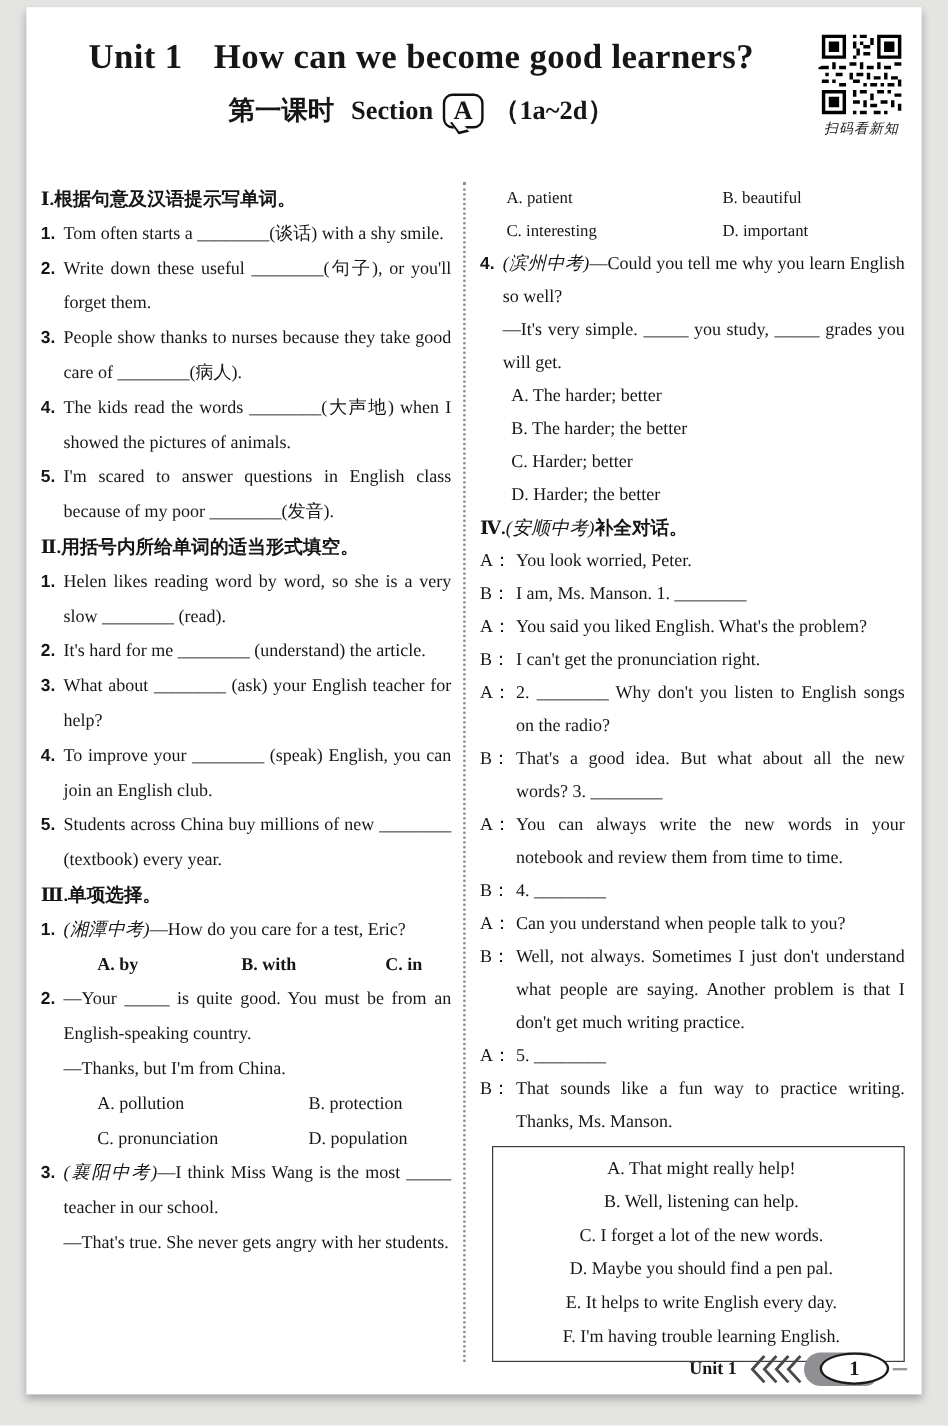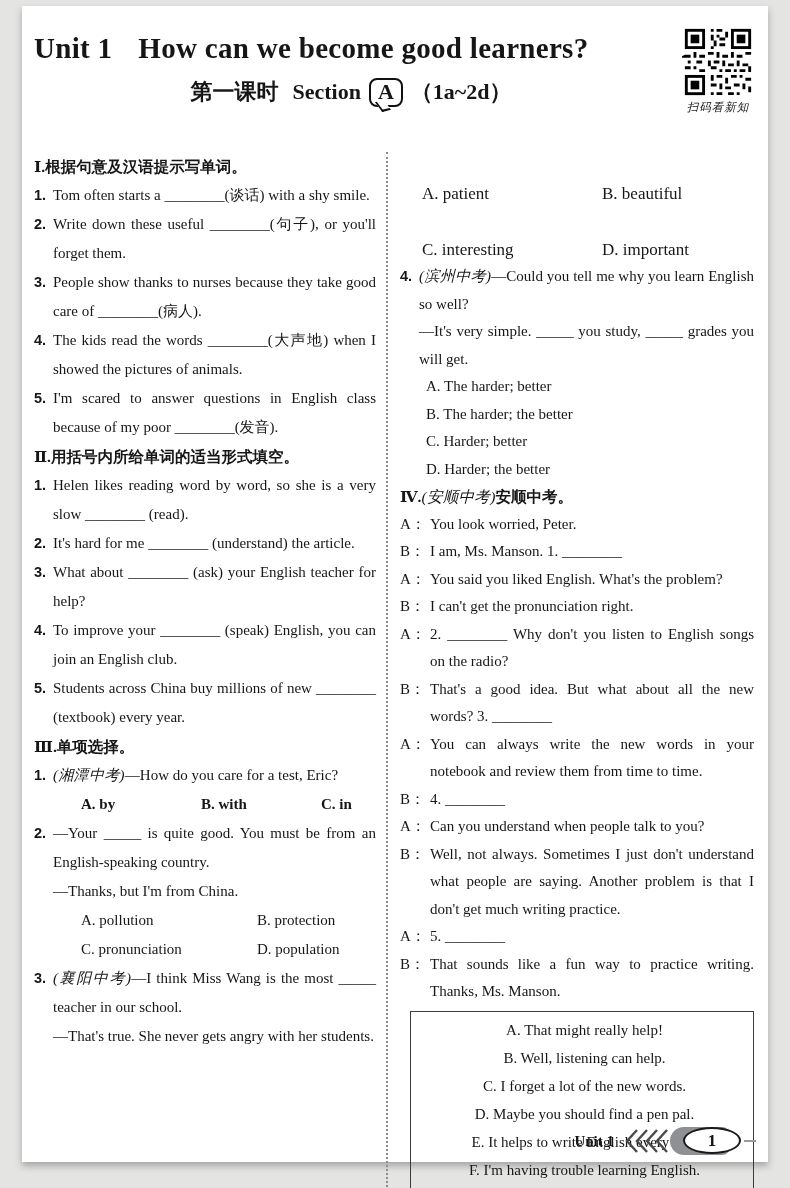--- a/index.html
+++ b/index.html
@@ -11,21 +11,21 @@
     -webkit-font-smoothing:antialiased;
   }
   .page{
     position:absolute;left:22px;top:6px;width:746px;height:1156px;
     background:#ffffff;box-shadow:0 4px 7px rgba(0,0,0,.28);
     box-sizing:border-box;padding:20px 0 0 0;
   }
   
   .hdr{position:relative;height:112px;margin:0 12px 0 12px;}
   .title-line{
-    font-weight:bold;font-size:29px;letter-spacing:.3px;
+    text-align:center;font-weight:bold;font-size:29px;letter-spacing:.3px;
     padding-right:88px;margin-top:6px;white-space:nowrap;
   }
   .tgap{display:inline-block;width:26px;}
   .subtitle{
     text-align:center;font-weight:bold;font-size:22px;margin-top:12px;
     padding-right:88px;white-space:nowrap;
   }
   .sgap{display:inline-block;width:14px;}
   .abadge{
     display:inline-block;position:relative;border:2px solid #111;border-radius:8px;
@@ -44,21 +44,21 @@
   .col-r{flex:1;box-sizing:border-box;border-left:2px dotted #8d8d8d;padding-left:12px;line-height:27.5px;}
   .sec-h{font-weight:bold;font-size:15.5px;}
   .item{position:relative;padding-left:19px;text-align:justify;font-size:15px;}
   .item .num{position:absolute;left:0;top:0;font-weight:bold;font-family:"Liberation Sans","DejaVu Sans",sans-serif;font-size:14.5px;}
   .tag{font-style:italic;letter-spacing:.3px;}
   .line{text-align:justify;}
   .opts{padding-left:28px;text-align:left;}
   .opts3 span{display:inline-block;width:120px;font-weight:bold;}
   .opts3 span:last-child{width:auto;}
   .o2{display:inline-block;width:176px;}
-  .opts-grid{padding-left:22px;font-size:17px;margin-top:28px;}
+  .opts-grid{padding-left:22px;font-size:14px;}
   .o2r{display:inline-block;width:180px;}
   .opt-line{padding-left:7px;text-align:left;}
   .dlg{position:relative;padding-left:30px;text-align:justify;font-size:15px;}
   .dlg .sp{position:absolute;left:0;top:0;}
   .obox{
     border:1.5px solid #3c3c3c;margin:5px 0 0 10px;padding:4px 8px 6px 13px;
     font-size:15px;
   }
   .obox div{line-height:28px;text-align:center;}
   
@@ -196,21 +196,21 @@
         <span class="num">4.</span>
         <div class="line"><span class="tag">(滨州中考)</span><span>—Could you tell me why you learn English so well?</span></div>
         <div class="line">—It's very simple. _____ you study, _____ grades you will get.</div>
         <div class="opt-line">A. The harder; better</div>
         <div class="opt-line">B. The harder; the better</div>
         <div class="opt-line">C. Harder; better</div>
         <div class="opt-line">D. Harder; the better</div>
       </div>
 
       <div class="sec-h">
-        <span>Ⅳ.</span><span class="tag" style="font-weight:normal;">(安顺中考)</span><span>安顺中考。</span>
+        <span>Ⅳ.</span><span class="tag" style="font-weight:normal;">(安顺中考)</span><span>补全对话。</span>
       </div>
 
       <div class="dlg"><span class="sp">A：</span><span>You look worried, Peter.</span></div>
       <div class="dlg"><span class="sp">B：</span><span>I am, Ms. Manson. 1. ________</span></div>
       <div class="dlg"><span class="sp">A：</span><span>You said you liked English. What's the problem?</span></div>
       <div class="dlg"><span class="sp">B：</span><span>I can't get the pronunciation right.</span></div>
       <div class="dlg"><span class="sp">A：</span><span>2. ________ Why don't you listen to English songs on the radio?</span></div>
       <div class="dlg"><span class="sp">B：</span><span>That's a good idea. But what about all the new words? 3. ________</span></div>
       <div class="dlg"><span class="sp">A：</span><span>You can always write the new words in your notebook and review them from time to time.</span></div>
       <div class="dlg"><span class="sp">B：</span><span>4. ________</span></div>

